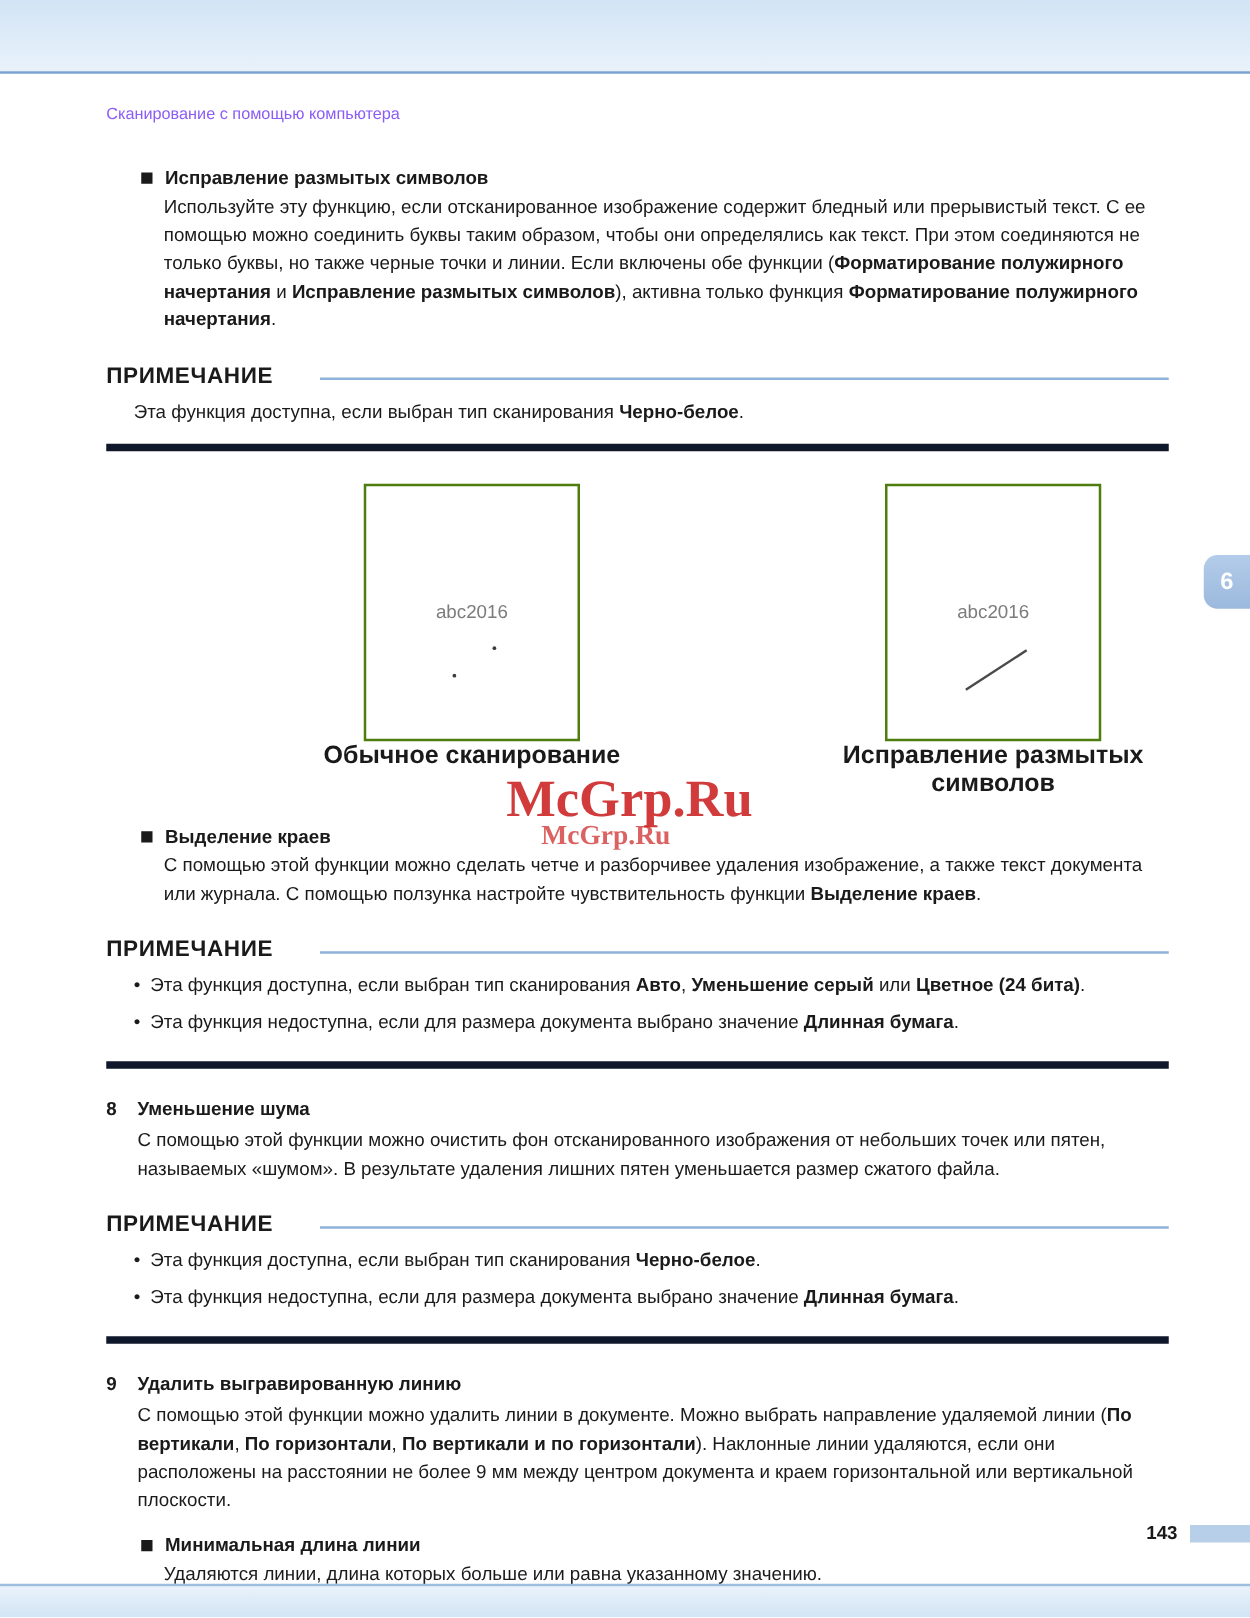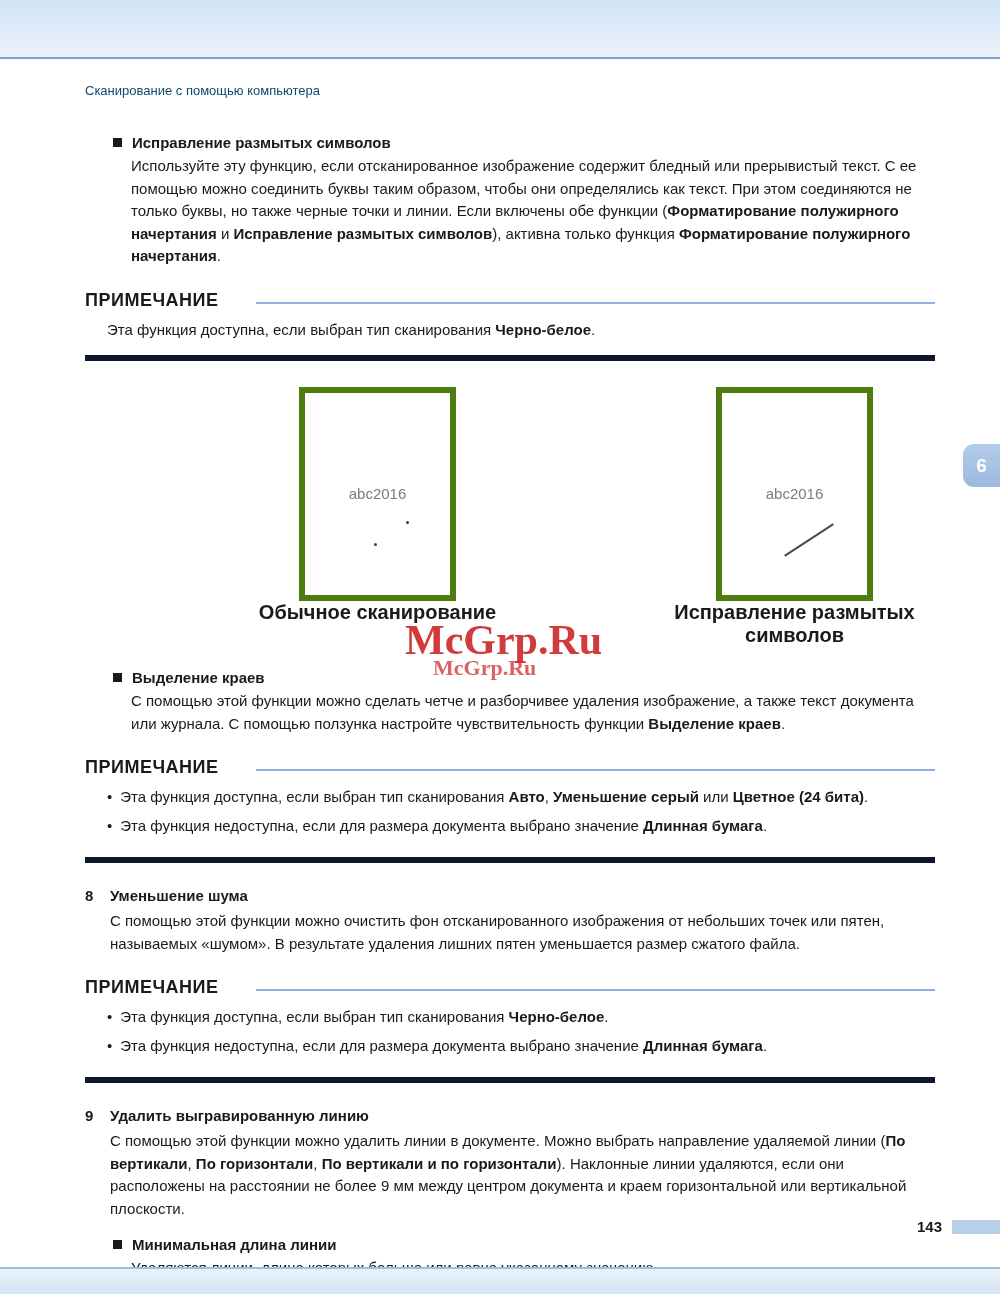--- a/index.html
+++ b/index.html
@@ -10,40 +10,40 @@
   .band-top{
     height:57px;background:linear-gradient(180deg,#d2e4f5 0%,#e9f2fb 100%);
     border-bottom:2px solid #7ba3d1;
   }
   .band-bottom{
     position:absolute;left:0;right:0;bottom:0;height:25px;
     background:linear-gradient(180deg,#e9f2fb 0%,#d2e4f5 100%);
     border-top:2px solid #9dbede;
   }
   .running-header{
-    margin:24px 0 0 85px;font-size:13px;color:#0c4a6e;
+    margin:24px 0 0 85px;font-size:13px;color:#8b5cf6;
   }
   .content{padding:0 65px 0 85px;}
   
   .bullet-head{display:flex;align-items:center;gap:10px;font-weight:bold;font-size:15px;margin-left:28px;}
   .sq{width:9px;height:9px;background:#1a1a1a;display:inline-block;flex:0 0 auto;}
   .bullet-para{margin:4px 0 0 46px;font-size:15px;line-height:1.5;}
   
   .note{margin-top:22px;}
   .note-headrow{display:flex;align-items:center;}
   .note-title{font-size:18px;font-weight:bold;letter-spacing:.5px;}
   .note-rule{flex:1;border-top:2px solid #8fb2da;margin-left:38px;margin-top:5px;}
   .note-body{padding:8px 0 14px 22px;font-size:15px;line-height:1.5;border-bottom:6px solid #0f172a;}
   .note-body ul{list-style:none;margin:0;padding:0;}
   .note-body li{display:flex;gap:8px;margin-bottom:6px;}
   .note-body li .dotmark{flex:0 0 auto;}
   
   .figures{display:flex;margin:30px 0 0 152px;gap:136px;}
   .fig-col{width:290px;}
-  .scan-box{width:145px;height:202px;border:6px solid #4d7c0f;background:#fff;position:relative;margin:0 auto;}
+  .scan-box{width:145px;height:202px;border:2px solid #4d7c0f;background:#fff;position:relative;margin:0 auto;padding-left:24px;}
   .sample-text{position:absolute;top:92px;left:0;right:0;text-align:center;color:#7c7c7c;font-size:15px;}
   .noise-dot{position:absolute;width:3px;height:3px;border-radius:50%;background:#3d3d3d;}
   .dot1{top:128px;left:101px;}
   .dot2{top:150px;left:69px;}
   .fixed-line{position:absolute;top:146px;left:58px;width:58px;height:2px;background:#4a4a4a;transform:rotate(-33deg);}
   .fig-caption{font-weight:bold;font-size:20px;text-align:center;}
   
   .num-head{display:flex;font-weight:bold;font-size:15px;margin-top:24px;}
   .num-head .num{width:25px;flex:0 0 auto;}
   .num-para{margin:6px 0 0 25px;font-size:15px;line-height:1.5;}

